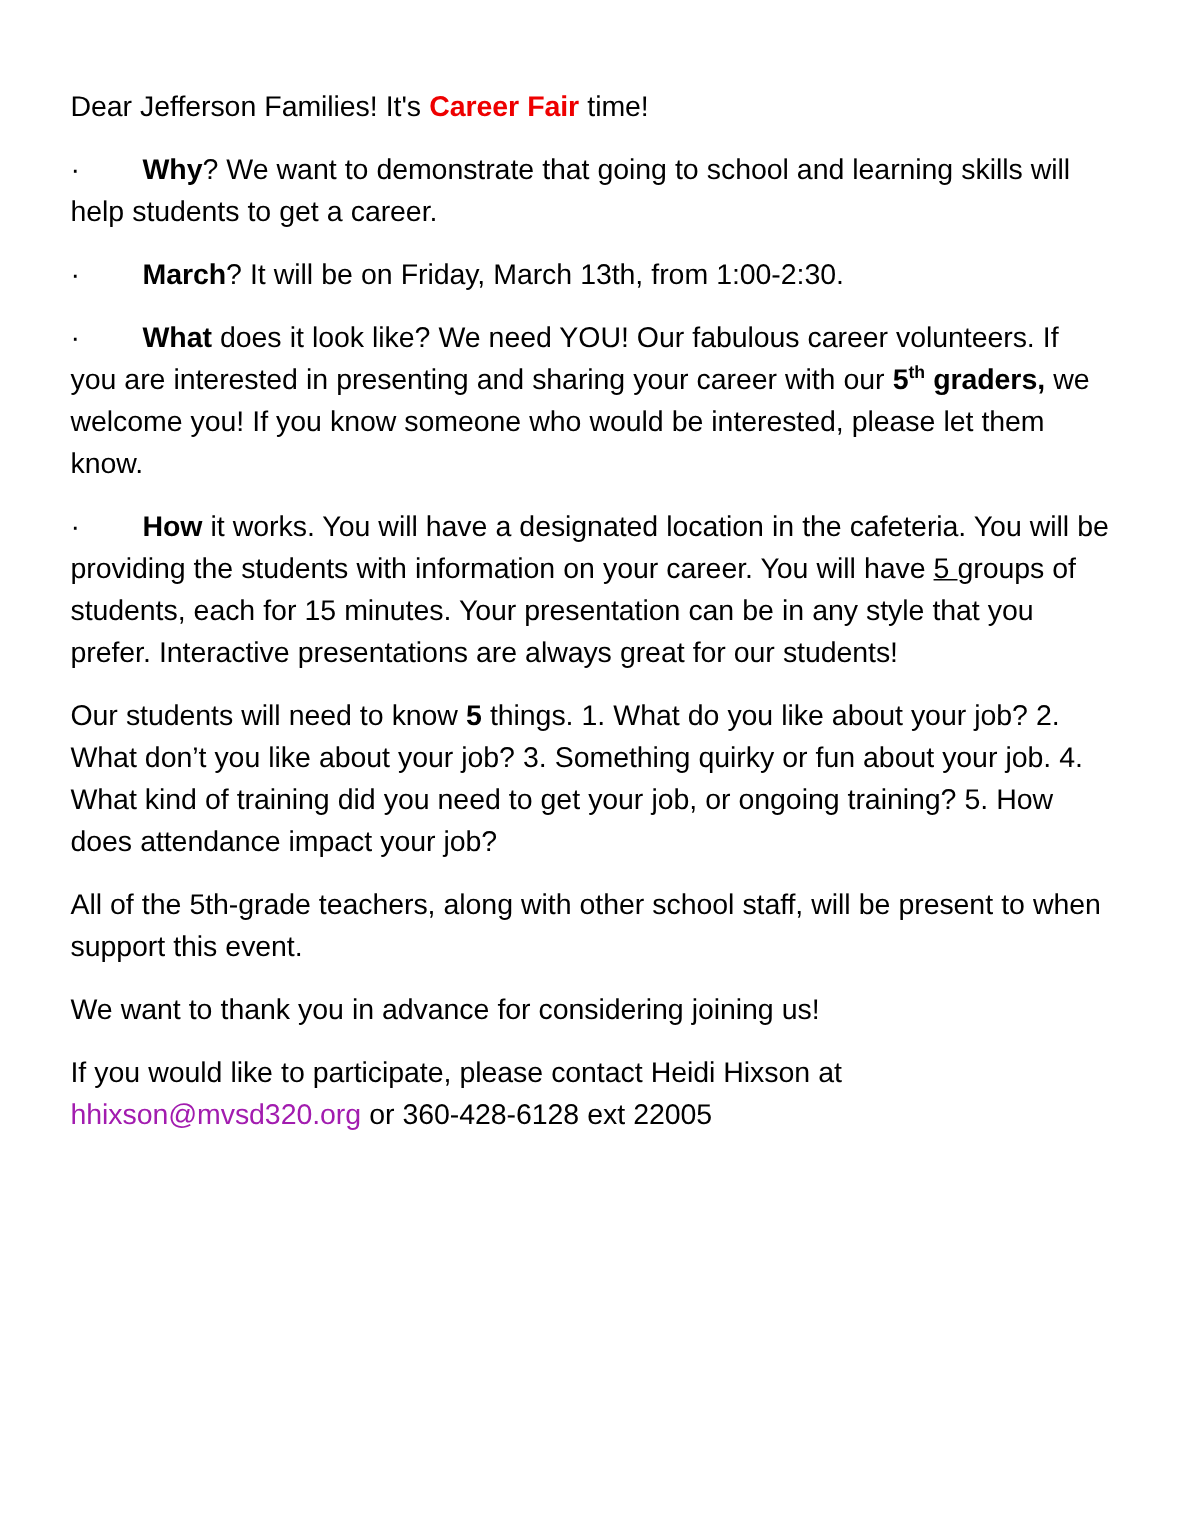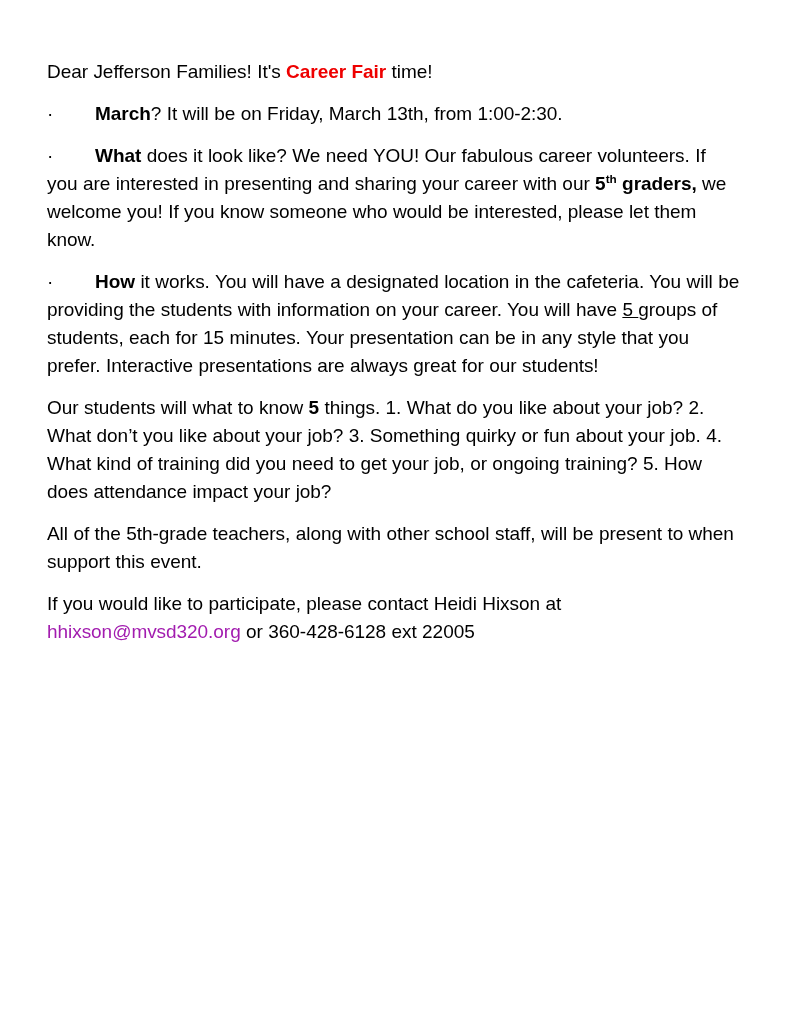--- a/index.html
+++ b/index.html
@@ -54,31 +54,33 @@
   }
 </style>
 </head>
 <body>
 
 <div class="page">
   <div class="doc-body">
 
     <p class="para"><span>Dear Jefferson Families! It's </span><span class="red">Career Fair</span><span> time!</span></p>
 
+    <p class="para"><span class="bullet-dot">·</span><span class="b">Why</span><span>? We want to demonstrate that going to school and learning skills will help students to get a career.</span></p>
 
 
     <p class="para"><span class="bullet-dot">·</span><span class="b">March</span><span>? It will be on Friday, March 13th, from 1:00-2:30.</span></p>
 
     <p class="para"><span class="bullet-dot">·</span><span class="b">What</span><span> does it look like? We need YOU! Our fabulous career volunteers. If you are interested in presenting and sharing your career with our </span><span class="b">5</span><sup class="sup">th</sup><span class="b"> graders,</span><span> we welcome you! If you know someone who would be interested, please let them know.</span></p>
 
     <p class="para"><span class="bullet-dot">·</span><span class="b">How</span><span> it works. You will have a designated location in the cafeteria. You will be providing the students with information on your career. You will have </span><span class="u">5 </span><span>groups of students, each for 15 minutes. Your presentation can be in any style that you prefer. Interactive presentations are always great for our students!</span></p>
 
-    <p class="para"><span>Our students will what to know </span><span class="b">5</span><span> things. 1. What do you like about your job? 2. What don’t you like about your job? 3. Something quirky or fun about your job. 4. What kind of training did you need to get your job, or ongoing training? 5. How does attendance impact your job?</span></p>
+    <p class="para"><span>Our students will need to know </span><span class="b">5</span><span> things. 1. What do you like about your job? 2. What don’t you like about your job? 3. Something quirky or fun about your job. 4. What kind of training did you need to get your job, or ongoing training? 5. How does attendance impact your job?</span></p>
 
     <p class="para">All of the 5th-grade teachers, along with other school staff, will be present to when support this event.</p>
 
 
+    <p class="para">We want to thank you in advance for considering joining us!</p>
 
     <p class="para"><span>If you would like to participate, please contact Heidi Hixson at </span><a class="link" href="#">hhixson@mvsd320.org</a><span> or 360-428-6128 ext 22005</span></p>
 
 
   </div>
 </div>
 
 </body></html>

